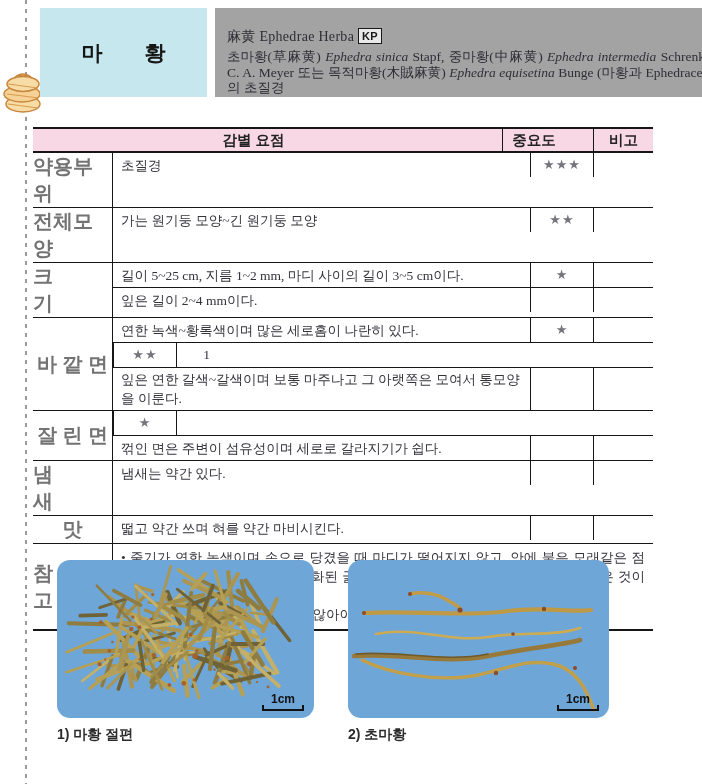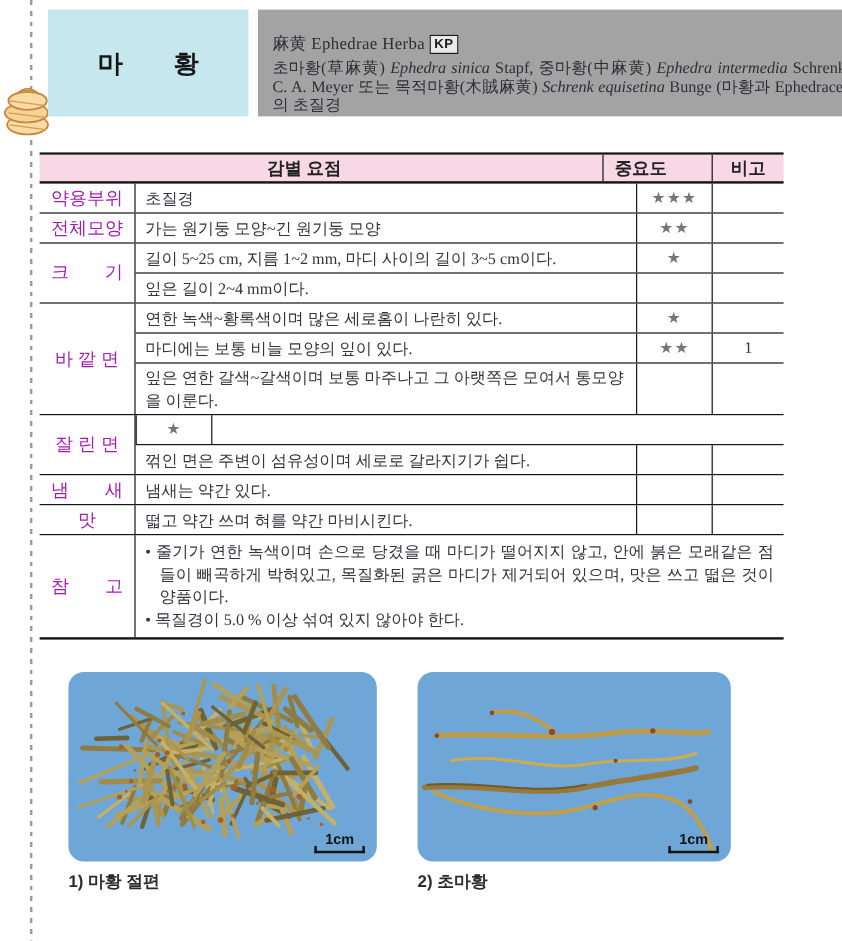--- a/index.html
+++ b/index.html
@@ -32,21 +32,21 @@
     border-top:2px solid #161616;border-bottom:2px solid #161616;box-sizing:border-box;}
   .t-header{display:flex;background:#f8d8e4;border-bottom:2px solid #161616;height:22px;
     font-family:"Liberation Sans","DejaVu Sans",sans-serif;font-weight:bold;font-size:14.5px;color:#222;gap:28px;}
   .t-header .h-main{flex:1;display:flex;align-items:center;justify-content:center;}
   .t-header .h-imp{width:63px;border-left:1.5px solid #161616;display:flex;align-items:center;justify-content:center;box-sizing:border-box;}
   .t-header .h-note{width:60px;border-left:1.5px solid #161616;display:flex;align-items:center;justify-content:center;box-sizing:border-box;}
   .block{display:flex;border-bottom:1.5px solid #161616;}
   .block:last-child{border-bottom:none;}
   .label-cell{width:80px;box-sizing:border-box;border-right:1.5px solid #161616;
     display:flex;align-items:center;justify-content:center;
-    font-family:"Liberation Sans","DejaVu Sans",sans-serif;font-weight:normal;font-size:15px;color:#a21caf;}
+    font-family:"Liberation Sans","DejaVu Sans",sans-serif;font-weight:bold;font-size:20px;color:#737373;}
   .subrows{flex:1;display:flex;flex-direction:column;min-width:0;}
   .subrow{display:flex;min-height:24px;}
   .subrow + .subrow{border-top:1.5px solid #161616;}
   .c-text{flex:1;box-sizing:border-box;padding:2px 8px;font-size:13.5px;line-height:19px;display:flex;align-items:center;}
   .c-imp{width:63px;box-sizing:border-box;border-left:1.5px solid #161616;display:flex;align-items:center;justify-content:center;
     color:#74747c;font-size:13px;letter-spacing:1px;}
   .c-note{width:60px;box-sizing:border-box;border-left:1.5px solid #161616;display:flex;align-items:center;justify-content:center;
     font-size:13.5px;color:#33333b;}
   .ref-cell{flex:1;box-sizing:border-box;padding:4px 8px 5px 8px;font-size:13.5px;line-height:19px;}
   .ref-cell .bullet{padding-left:12px;text-indent:-12px;text-align:justify;}
@@ -82,21 +82,21 @@
 
   <div class="title-box">
     <span class="title">마　　황</span>
   </div>
 
   <div class="desc-box">
     <div class="desc-line1">
       <span>麻黄 Ephedrae Herba</span>
       <span class="kp-badge">KP</span>
     </div>
-    <div class="desc-body"><span>초마황(草麻黄) </span><span class="lat">Ephedra sinica</span><span> Stapf, 중마황(中麻黄) </span><span class="lat">Ephedra intermedia</span><span> Schrenk et C. A. Meyer 또는 목적마황(木賊麻黄) </span><span class="lat">Schrenk equisetina</span><span> Bunge (마황과 Ephedraceae)의 초질경</span></div>
+    <div class="desc-body"><span>초마황(草麻黄) </span><span class="lat">Ephedra sinica</span><span> Stapf, 중마황(中麻黄) </span><span class="lat">Ephedra intermedia</span><span> Schrenk et C. A. Meyer 또는 목적마황(木賊麻黄) </span><span class="lat">Ephedra equisetina</span><span> Bunge (마황과 Ephedraceae)의 초질경</span></div>
   </div>
 
   <div class="gam-table">
     <div class="t-header">
       <div class="h-main">감별 요점</div>
       <div class="h-imp">중요도</div>
       <div class="h-note">비고</div>
     </div>
     <div id="table-body">
         <div class="block">
@@ -136,21 +136,20 @@
         </div>
         <div class="block">
           <div class="label-cell">바 깥 면</div>
           <div class="subrows">
             <div class="subrow">
               <div class="c-text">연한 녹색~황록색이며 많은 세로홈이 나란히 있다.</div>
               <div class="c-imp">★</div>
               <div class="c-note"></div>
             </div>
             <div class="subrow">
-              <div class="c-text">마디에는 보통 비늘 모양의 잎이 있다.</div>
               <div class="c-imp">★★</div>
               <div class="c-note">1</div>
             </div>
             <div class="subrow">
               <div class="c-text">잎은 연한 갈색~갈색이며 보통 마주나고 그 아랫쪽은 모여서 통모양을 이룬다.</div>
               <div class="c-imp"></div>
               <div class="c-note"></div>
             </div>
           </div>
         </div>

